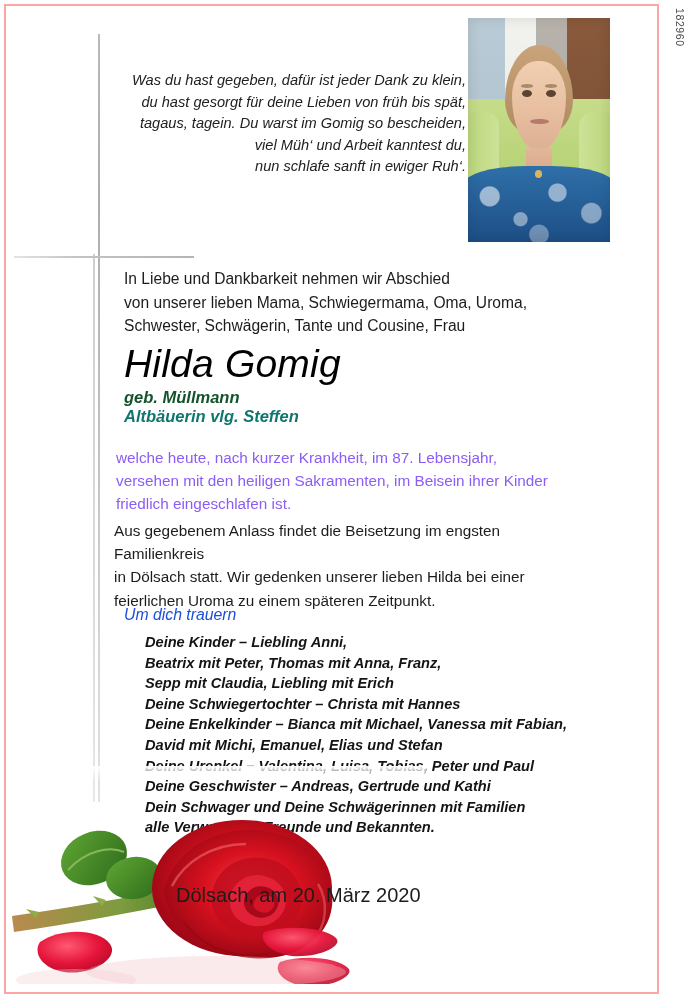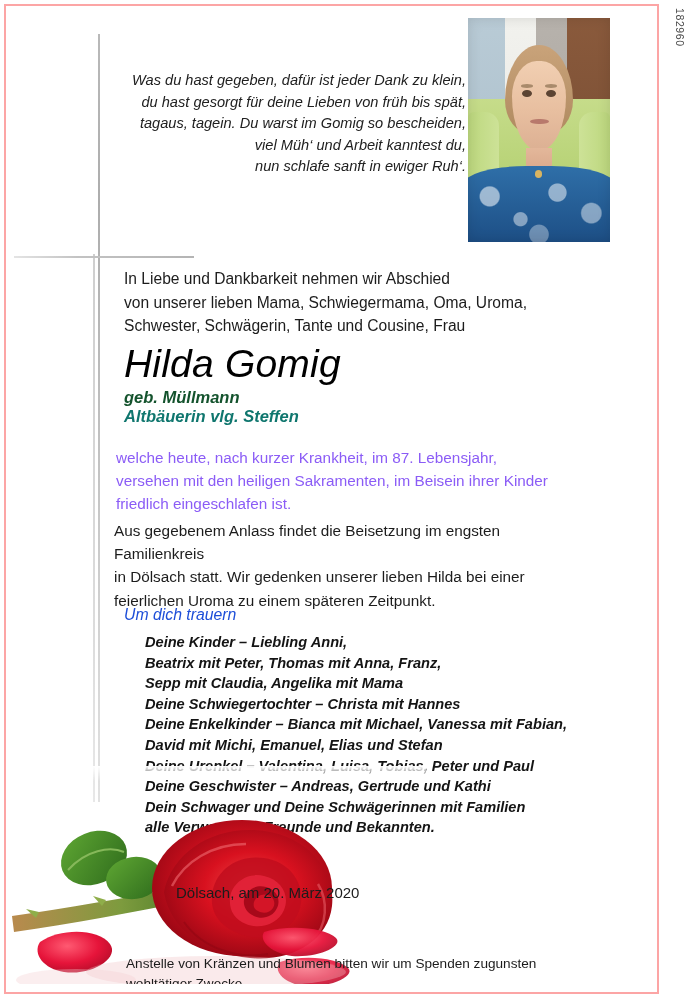--- a/index.html
+++ b/index.html
@@ -235,21 +235,21 @@
     font-size: 14.6px;
     font-style: italic;
     font-weight: bold;
     line-height: 20.6px;
     color: #141414;
     margin-left: 44px;
   }
 
   #place-date {
     left: 170px; top: 878px; width: 400px;
-    font-size: 15px;
+    font-size: 20px;
     color: #1c1c1c;
   }
 
   #donation {
     left: 120px; top: 948px; width: 460px;
     font-size: 13.6px;
     line-height: 19.5px;
     color: #1c1c1c;
   }
 
@@ -321,21 +321,21 @@
       <div class="txt" id="funeralinfo">
         <span class="line">Aus gegebenem Anlass findet die Beisetzung im engsten Familienkreis</span>
         <span class="line">in Dölsach statt. Wir gedenken unserer lieben Hilda bei einer</span>
         <span class="line">feierlichen Uroma zu einem späteren Zeitpunkt.</span>
       </div>
 
       <div class="txt" id="mourn-head">Um dich trauern</div>
       <div class="txt" id="mourners">
         <span class="line">Deine Kinder – Liebling Anni,</span>
         <span class="line">Beatrix mit Peter, Thomas mit Anna, Franz,</span>
-        <span class="line">Sepp mit Claudia, Angelika mit Mama</span>
+        <span class="line">Sepp mit Claudia, Liebling mit Erich</span>
         <span class="line">Deine Schwiegertochter – Christa mit Hannes</span>
         <span class="line">Deine Enkelkinder – Bianca mit Michael, Vanessa mit Fabian,</span>
         <span class="line">David mit Michi, Emanuel, Elias und Stefan</span>
         <span class="line">Deine Urenkel – Valentina, Luisa, Tobias, Peter und Paul</span>
         <span class="line">Deine Geschwister – Andreas, Gertrude und Kathi</span>
         <span class="line">Dein Schwager und Deine Schwägerinnen mit Familien</span>
         <span class="line">alle Verwandten, Freunde und Bekannten.</span>
       </div>
 
       <div id="rose">
@@ -404,20 +404,16 @@
 
           <ellipse cx="210" cy="206" rx="130" ry="16" fill="#f2c2c6" opacity="0.35"></ellipse>
           <ellipse cx="70" cy="214" rx="60" ry="11" fill="#f4cdd1" opacity="0.35"></ellipse>
 
           <rect x="0" y="0" width="420" height="70" fill="url(#lg-bgfade)"></rect>
         </svg>
       </div>
 
       <div class="txt" id="place-date">Dölsach, am 20. März 2020</div>
 
-      <div class="txt" id="donation">
-        <span class="line">Anstelle von Kränzen und Blumen bitten wir um Spenden zugunsten</span>
-        <span class="line">wohltätiger Zwecke.</span>
-      </div>
 
     </div>
   </div>
 </div>
 
 </body></html>

